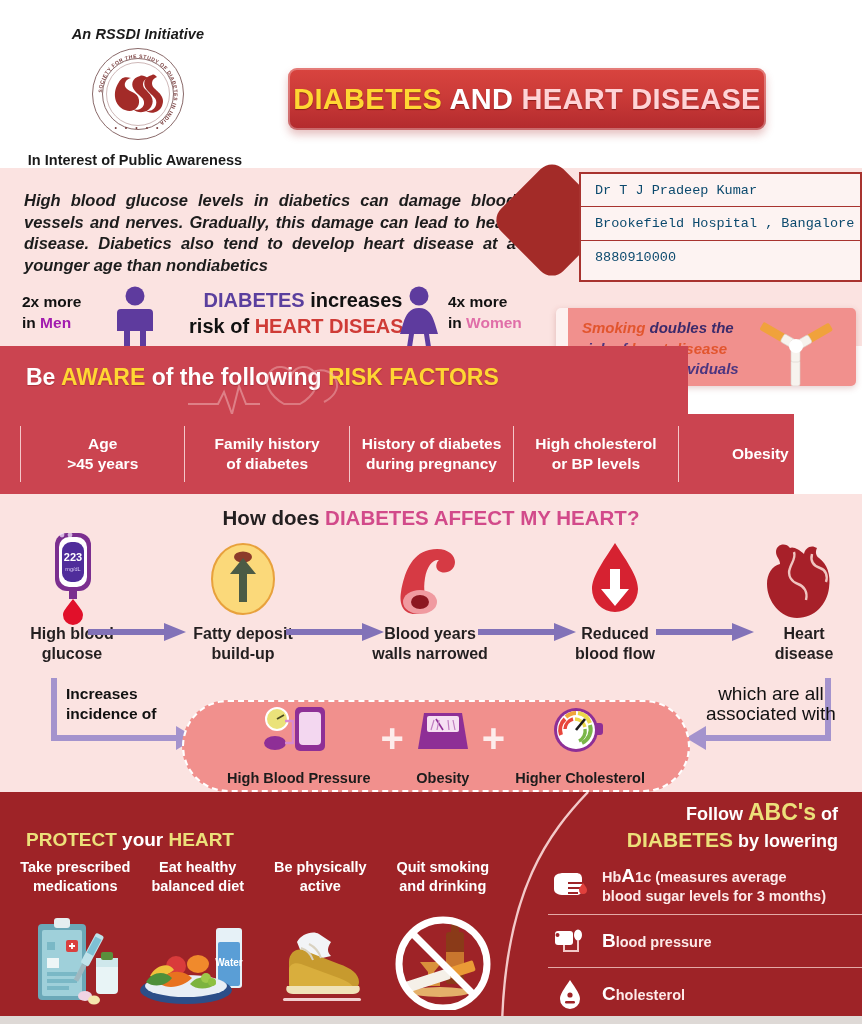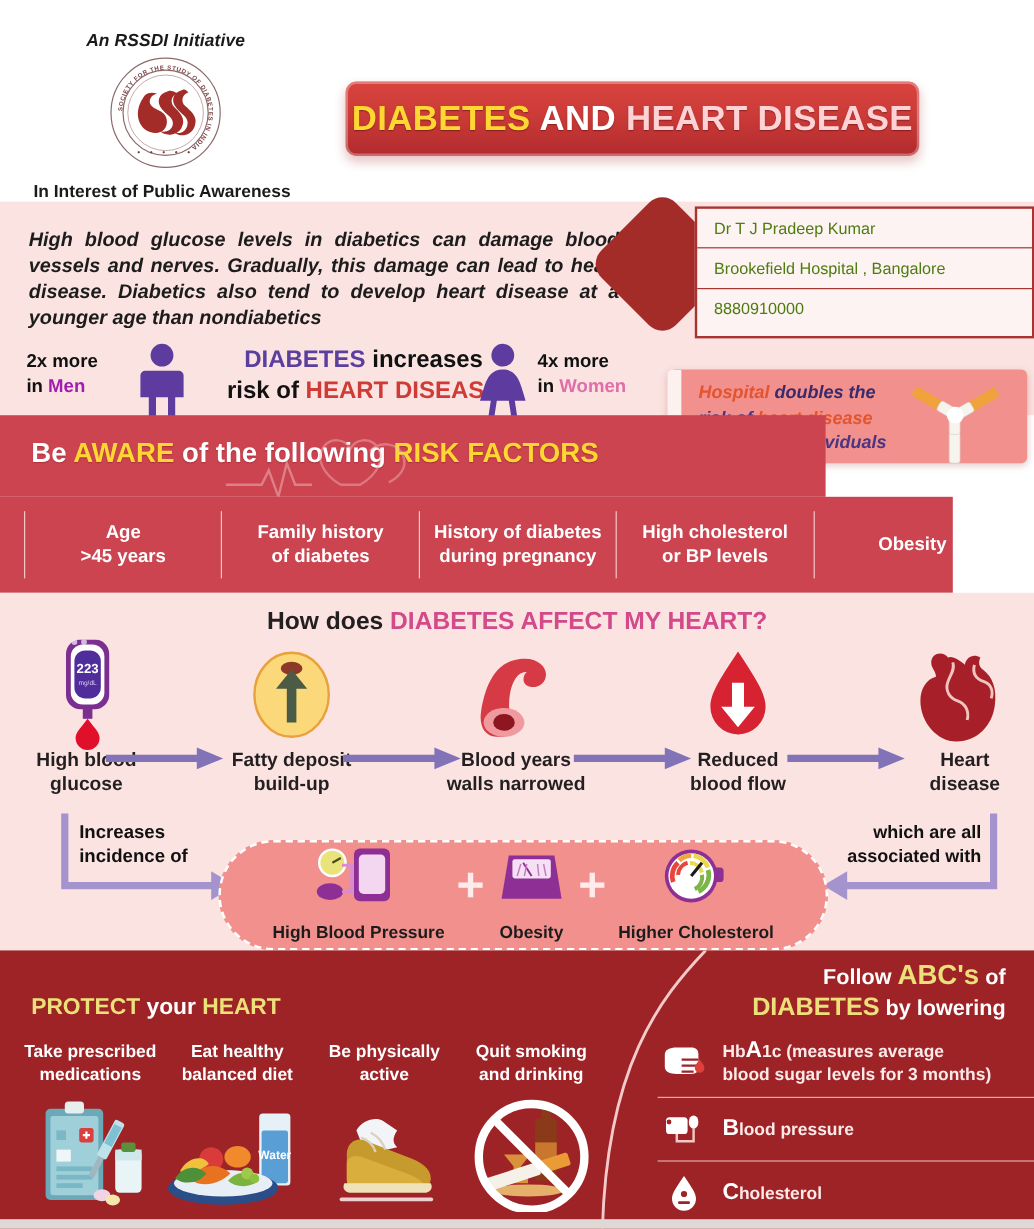--- a/index.html
+++ b/index.html
@@ -38,21 +38,21 @@
   .intro-text {
     position: absolute; left: 24px; top: 22px; width: 492px;
     font-style: italic; font-weight: bold; font-size: 16.5px; line-height: 21.5px;
     color: #1c1c1c; text-align: justify;
   }
 
   
   .doc-card { position: absolute; left: 579px; top: 4px; width: 283px; height: 110px;
     border: 2px solid #a8332f; background: #fdf3f2; }
   .doc-row { height: 33.3px; border-bottom: 1.6px solid #a8332f; display: flex; align-items: center;
-    padding-left: 14px; font-size: 13.5px; color: #4d7c0f; white-space: nowrap; }
+    padding-left: 14px; font-size: 13.5px; color: #0c4a6e; white-space: nowrap; font-family: Liberation Mono, monospace; }
   .doc-row:last-child { border-bottom: none; }
   .doc-diamond { position: absolute; left: 508px; top: 8px; width: 88px; height: 88px;
     background: #a32b28; border-radius: 16px; transform: rotate(45deg); }
 
   
   .gender-row { position: absolute; left: 0; top: 115px; width: 862px; height: 62px; }
   .g-left  { position: absolute; left: 22px; top: 8px; font-weight: bold; font-size: 15.5px; line-height: 21px; color: #111; }
   .g-right { position: absolute; left: 448px; top: 8px; font-weight: bold; font-size: 15.5px; line-height: 21px; color: #111; }
   .c-blue { color: #a21caf; }
   .c-pink { color: #e06ea8; }
@@ -99,35 +99,35 @@
 
   .flow { position: absolute; left: 0; top: 46px; width: 862px; height: 130px; }
   .flow-node { position: absolute; width: 150px; text-align: center; }
   .flow-icon { height: 78px; display: flex; align-items: center; justify-content: center; }
   .flow-label { margin-top: 6px; font-weight: bold; font-size: 16px; line-height: 20px; color: #231f20; }
   .arrow { position: absolute; top: 82px; }
 
   
   .loop-left-text { position: absolute; left: 66px; top: 684px; font-weight: bold; font-size: 15.5px;
     line-height: 20px; color: #111; }
-  .loop-right-text { position: absolute; left: 706px; top: 684px; font-weight: bold; font-size: 15px;
-    line-height: 20px; color: #111; text-align: right; }
+  .loop-right-text { position: absolute; left: 706px; top: 684px; font-weight: normal; font-size: 19px;
+    line-height: 20px; color: #111; text-align: center; }
   .loop-pill { position: absolute; left: 182px; top: 700px; width: 508px; height: 92px;
     background: #f1908d; border-radius: 50px; border: 2px dashed #ffffff; display: flex;
     align-items: center; justify-content: center; gap: 10px; }
   .pill-item { text-align: center; }
   .pill-icon { height: 48px; display: flex; align-items: center; justify-content: center; }
   .pill-label { margin-top: 16px; font-weight: bold; font-size: 14.5px; color: #1c1c1c; }
   .plus-sign { color: #fdeceb; font-size: 40px; font-weight: bold; line-height: 40px; margin-bottom: 16px; }
 
   
   .band-bottom { position: absolute; left: 0; top: 792px; width: 862px; height: 232px; background: #9e2327; }
   .bl-title { position: absolute; left: 26px; top: 10px; font-weight: bold; font-size: 19px; line-height: 25px; color: #ffffff; }
   .b-yellow { color: #ece07a; }
-  .protect-items { position: absolute; left: 14px; top: 76px; width: 490px; display: flex; }
+  .protect-items { position: absolute; left: 14px; top: 66px; width: 490px; display: flex; }
   .protect-item { flex: 1 1 0; text-align: center; font-weight: bold; font-size: 14.5px; line-height: 19px; color: #ffffff; }
   .protect-icons { position: absolute; left: 14px; top: 118px; width: 490px; height: 100px; display: flex; }
   .protect-icon { flex: 1 1 0; display: flex; align-items: flex-end; justify-content: center; }
 
   .br-title { position: absolute; right: 24px; top: 8px; text-align: right; font-weight: bold;
     font-size: 18px; line-height: 25px; color: #ffffff; }
   .abc-list { position: absolute; left: 548px; top: 66px; width: 318px; }
   .abc-row { display: flex; align-items: center; gap: 14px; padding: 8px 0 8px 4px; border-bottom: 1.2px solid #e4a9a6; }
   .abc-row:last-child { border-bottom: none; }
   .abc-ic { width: 36px; height: 36px; flex: 0 0 36px; display: flex; align-items: center; justify-content: center; }
@@ -208,21 +208,21 @@
       </div>
 
       <div class="g-right">
         <span>4x more</span><br>
         <span>in </span><span class="c-pink">Women</span>
       </div>
     </div>
 
     <div class="smoke-box">
       <div class="smoke-text">
-        <span class="s-orange">Hospital</span><span class="s-dpurple"> doubles the</span><br>
+        <span class="s-orange">Smoking</span><span class="s-dpurple"> doubles the</span><br>
         <span class="s-purple">risk of </span><span class="s-orange">heart disease</span><br>
         <span class="s-purple">in diabetic individuals</span>
       </div>
       <svg width="108" height="78" viewBox="0 0 108 78" style="position:absolute;right:4px;top:0">
         <g transform="translate(52,38)">
           <g transform="rotate(-60)">
             <rect x="-4" y="-40" width="9" height="26" rx="2" fill="#f0a23c"></rect>
             <rect x="-4" y="-16" width="9" height="22" rx="2" fill="#f7f3ee" stroke="#d9d2cb" stroke-width=".6"></rect>
           </g>
           <g transform="rotate(60)">

